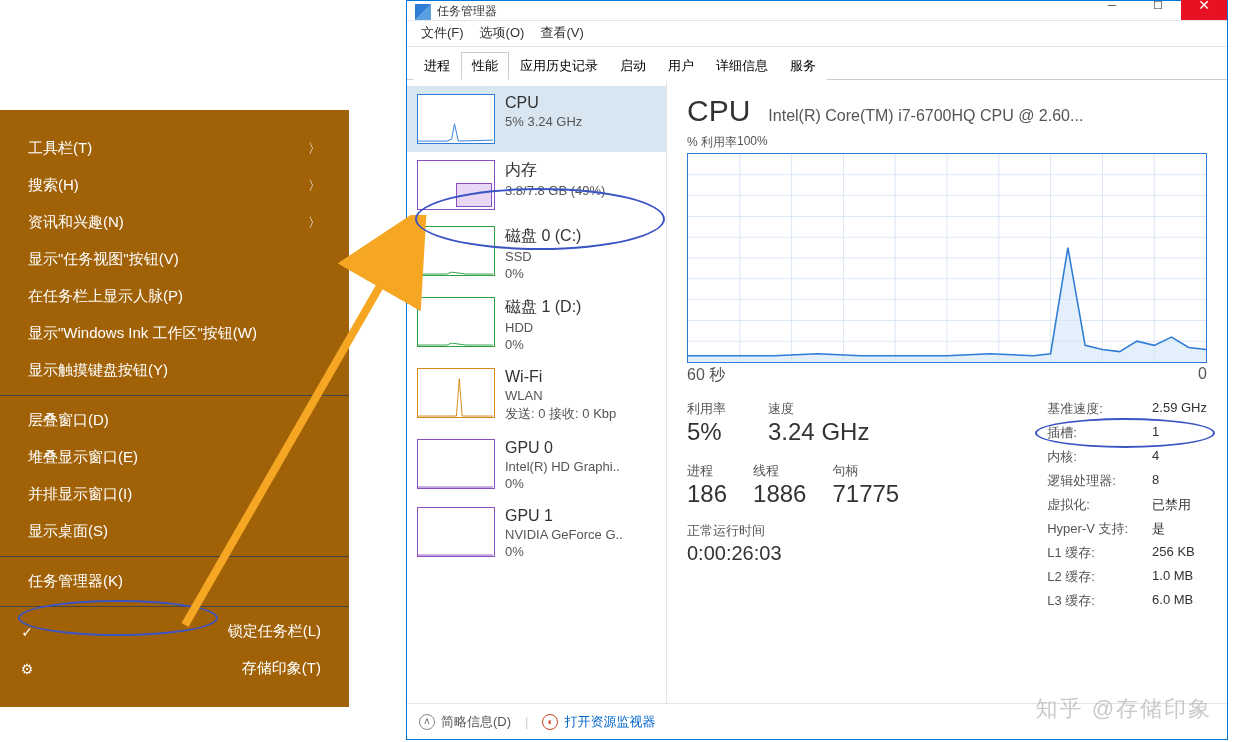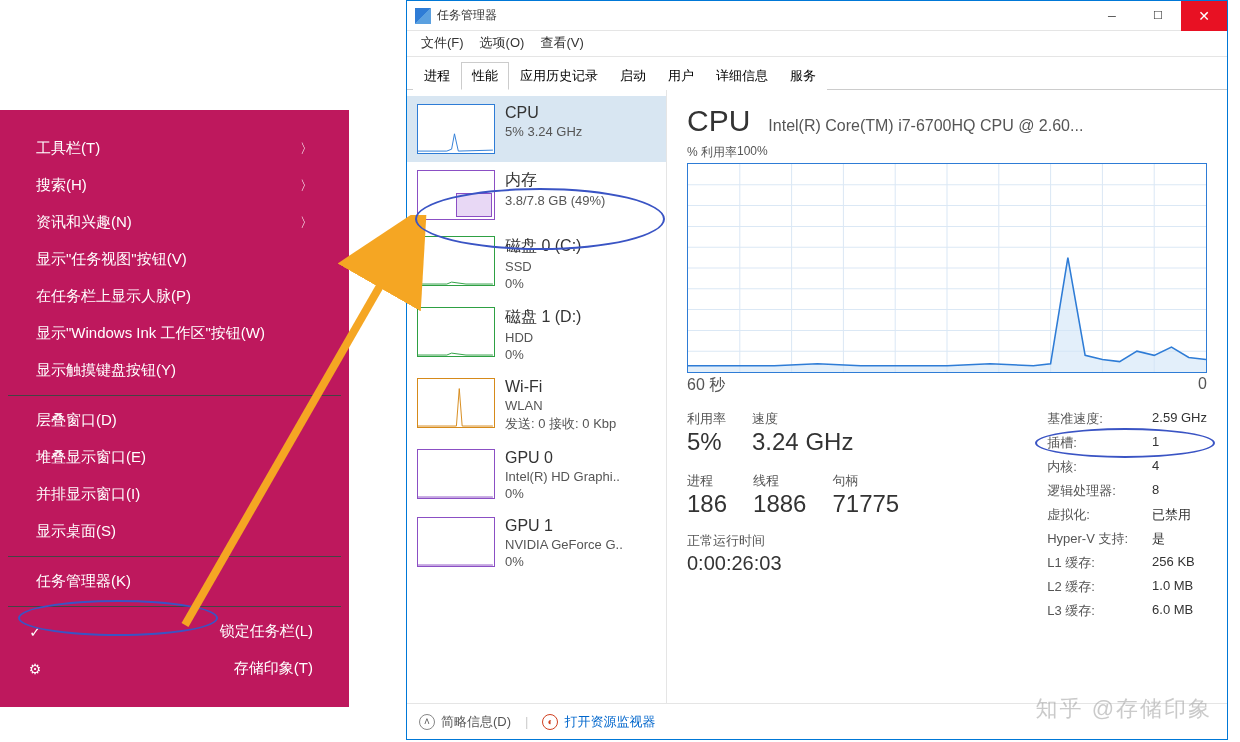--- a/index.html
+++ b/index.html
@@ -1,29 +1,29 @@
 <!DOCTYPE html>
 <html><head>
 <meta charset="utf-8">
 <style>
 *{margin:0;padding:0;box-sizing:border-box;font-family:"Microsoft YaHei","Segoe UI",sans-serif}
 body{width:1240px;height:742px;background:#fff;position:relative;overflow:hidden}
 
 
-.ctx-menu{position:absolute;left:0;top:110px;width:349px;background:#be185d;color:#fff;padding:20px 8px;font-size:15px}
+.ctx-menu{position:absolute;left:0;top:110px;width:349px;background:#a16207;color:#fff;padding:20px 0;font-size:15px}
 .ctx-item{display:flex;align-items:center;justify-content:space-between;padding:9px 28px;cursor:pointer;position:relative}
 .ctx-item .chev{font-size:13px;color:#fff}
 .ctx-sep{height:1px;background:#444;margin:6px 0}
 .ctx-item.with-icon{padding-left:18px}
 .ctx-icon{width:18px;text-align:center;margin-right:8px;font-size:14px}
 .ctx-highlight{position:absolute;border:2px solid #3a54c4;border-radius:50%;width:200px;height:36px;left:18px;top:600px;pointer-events:none}
 
 
 .tm-window{position:absolute;left:406px;top:0;width:822px;height:740px;border:1px solid #0078d7;background:#fff;display:flex;flex-direction:column}
-.tm-titlebar{height:30px;background:#fff;display:flex;align-items:center;border-bottom:1px solid #e5e5e5}
+.tm-titlebar{height:20px;background:#fff;display:flex;align-items:flex-end;border-bottom:1px solid #e5e5e5}
 .tm-title-icon{width:16px;height:16px;margin:0 6px 0 8px;background:linear-gradient(135deg,#2e7cd6 50%,#5aa0e0 50%)}
 .tm-title{flex:1;font-size:12px;color:#333}
 .tm-winbtn{width:46px;height:30px;display:flex;align-items:center;justify-content:center;font-size:11px;color:#333;cursor:pointer}
 .tm-winbtn.close{background:#e81123;color:#fff;font-size:14px}
 
 .tm-menubar{height:26px;display:flex;padding:0 6px;font-size:13px;color:#333;border-bottom:1px solid #e5e5e5}
 .tm-menu{padding:3px 8px;cursor:pointer}
 
 .tm-tabs{display:flex;padding:4px 6px 0;font-size:13px;border-bottom:1px solid #ccc}
 .tm-tab{padding:4px 10px;border:1px solid transparent;cursor:pointer;position:relative;top:1px;background:#fff}
@@ -298,21 +298,21 @@
             <polyline points="0,194 41.666666666666686,194 83.33333333333331,194 125,192 166.66666666666669,194 208.33333333333331,194 250,194 291.66666666666663,192 333.33333333333337,194 350,192 366.6666666666667,89.99999999999999 383.3333333333333,184 400,188 416.6666666666667,190 433.33333333333337,180 450,184 466.6666666666667,176 483.3333333333333,186 500,188" fill="none" stroke="#2e7cd6" stroke-width="1.5"></polyline>
           </svg>
       </div>
       <div class="det-chartx">
         <span>60 秒</span>
         <span>0</span>
       </div>
 
       <div class="det-stats">
         <div class="stat-col">
-          <div style="display:flex;gap:26px">
+          <div style="display:flex;gap:42px">
             <div>
                 <div class="stat-label">利用率</div>
                  <div class="stat-val">5%</div>
               </div>
             <div>
                 <div class="stat-label">速度</div>
                  <div class="stat-val">3.24 GHz</div>
               </div>
           </div>
           <div class="stat-row">

